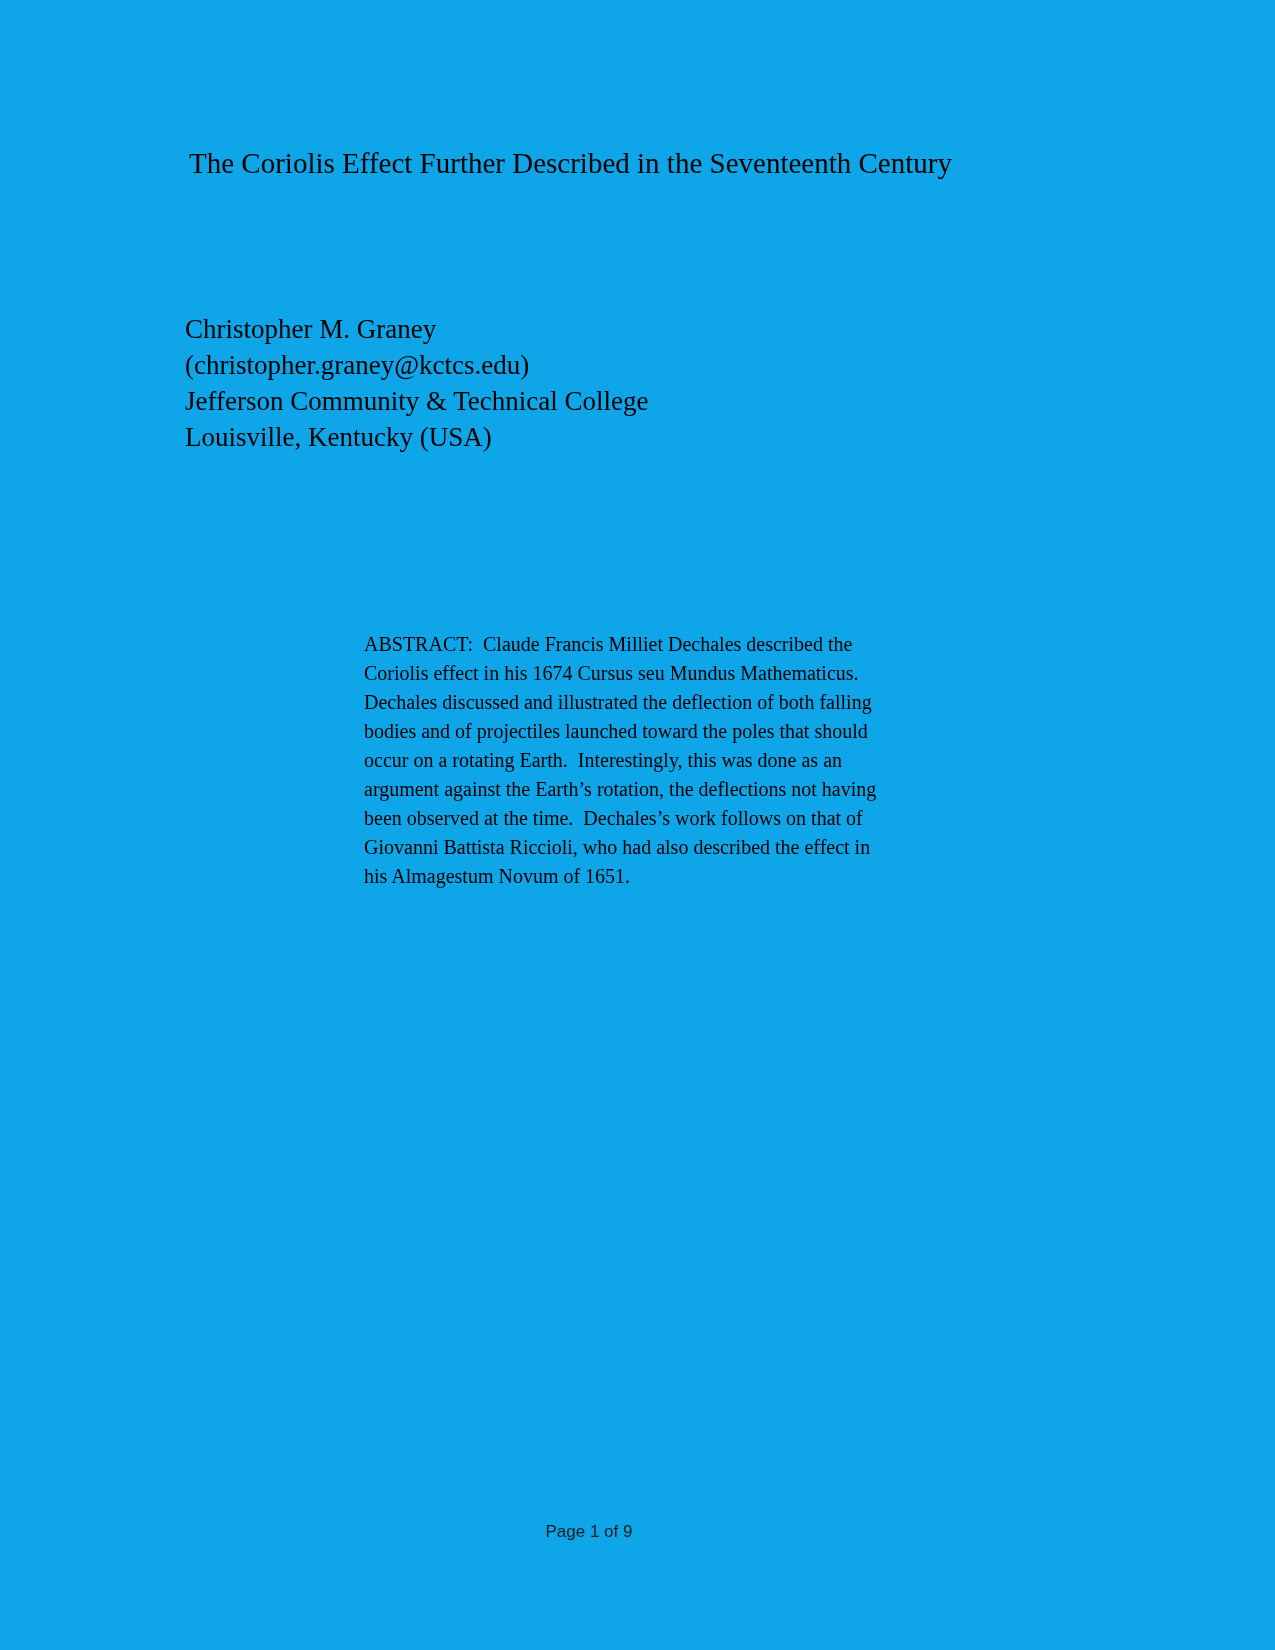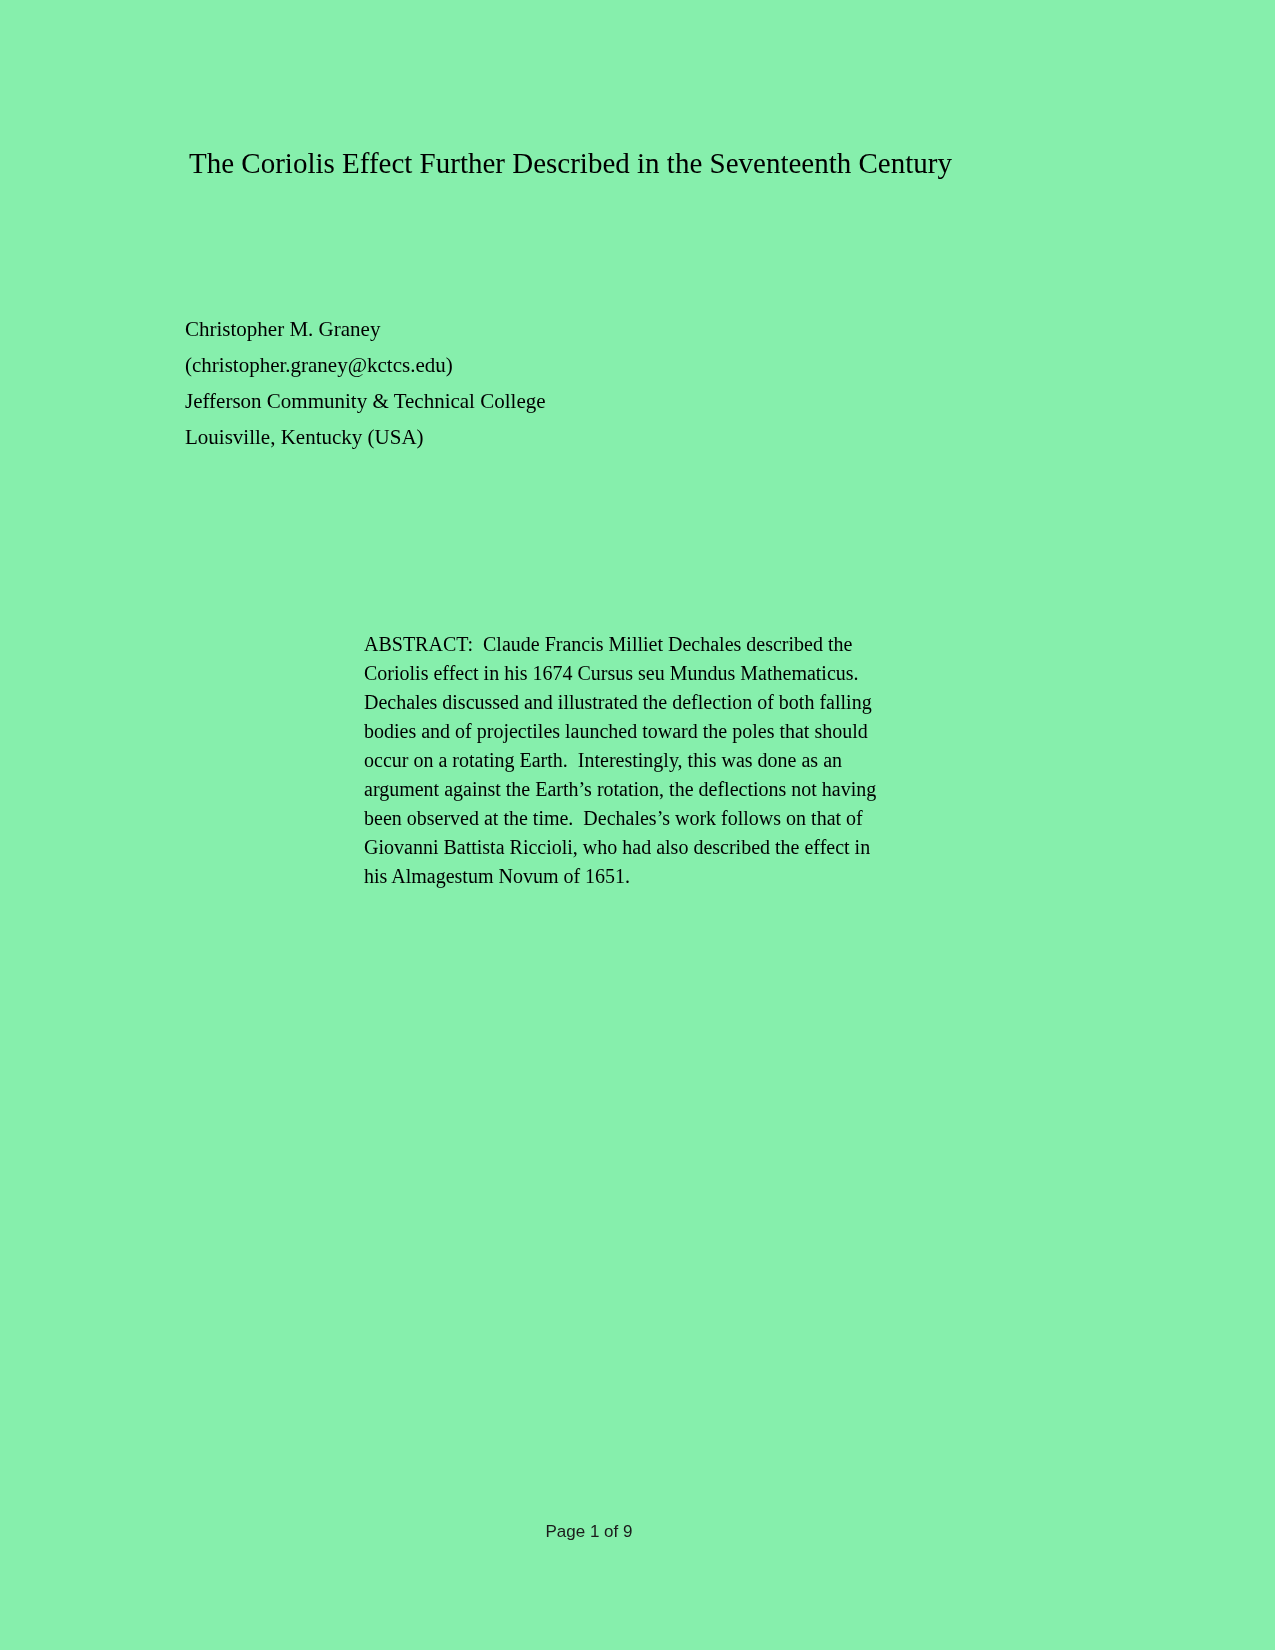--- a/index.html
+++ b/index.html
@@ -4,38 +4,38 @@
 <style>
   html, body {
     margin: 0;
     padding: 0;
     background: #ffffff;
   }
   .page {
     position: relative;
     width: 1275px;
     height: 1650px;
-    background: #86efac;
+    background: #0ea5e9;
     overflow: hidden;
     font-family: "Liberation Serif", "DejaVu Serif", serif;
     color: #000000;
   }
   .paper-title {
     position: absolute;
     left: 189px;
     top: 146px;
     font-size: 29px;
     line-height: 35px;
     white-space: nowrap;
   }
   .author-block {
     position: absolute;
     left: 185px;
     top: 311px;
-    font-size: 21px;
+    font-size: 27px;
     line-height: 36px;
     white-space: pre-wrap;
   }
   .abstract-block {
     position: absolute;
     left: 336px;
     top: 630px;
     width: 620px;
     font-size: 20px;
     line-height: 29px;

